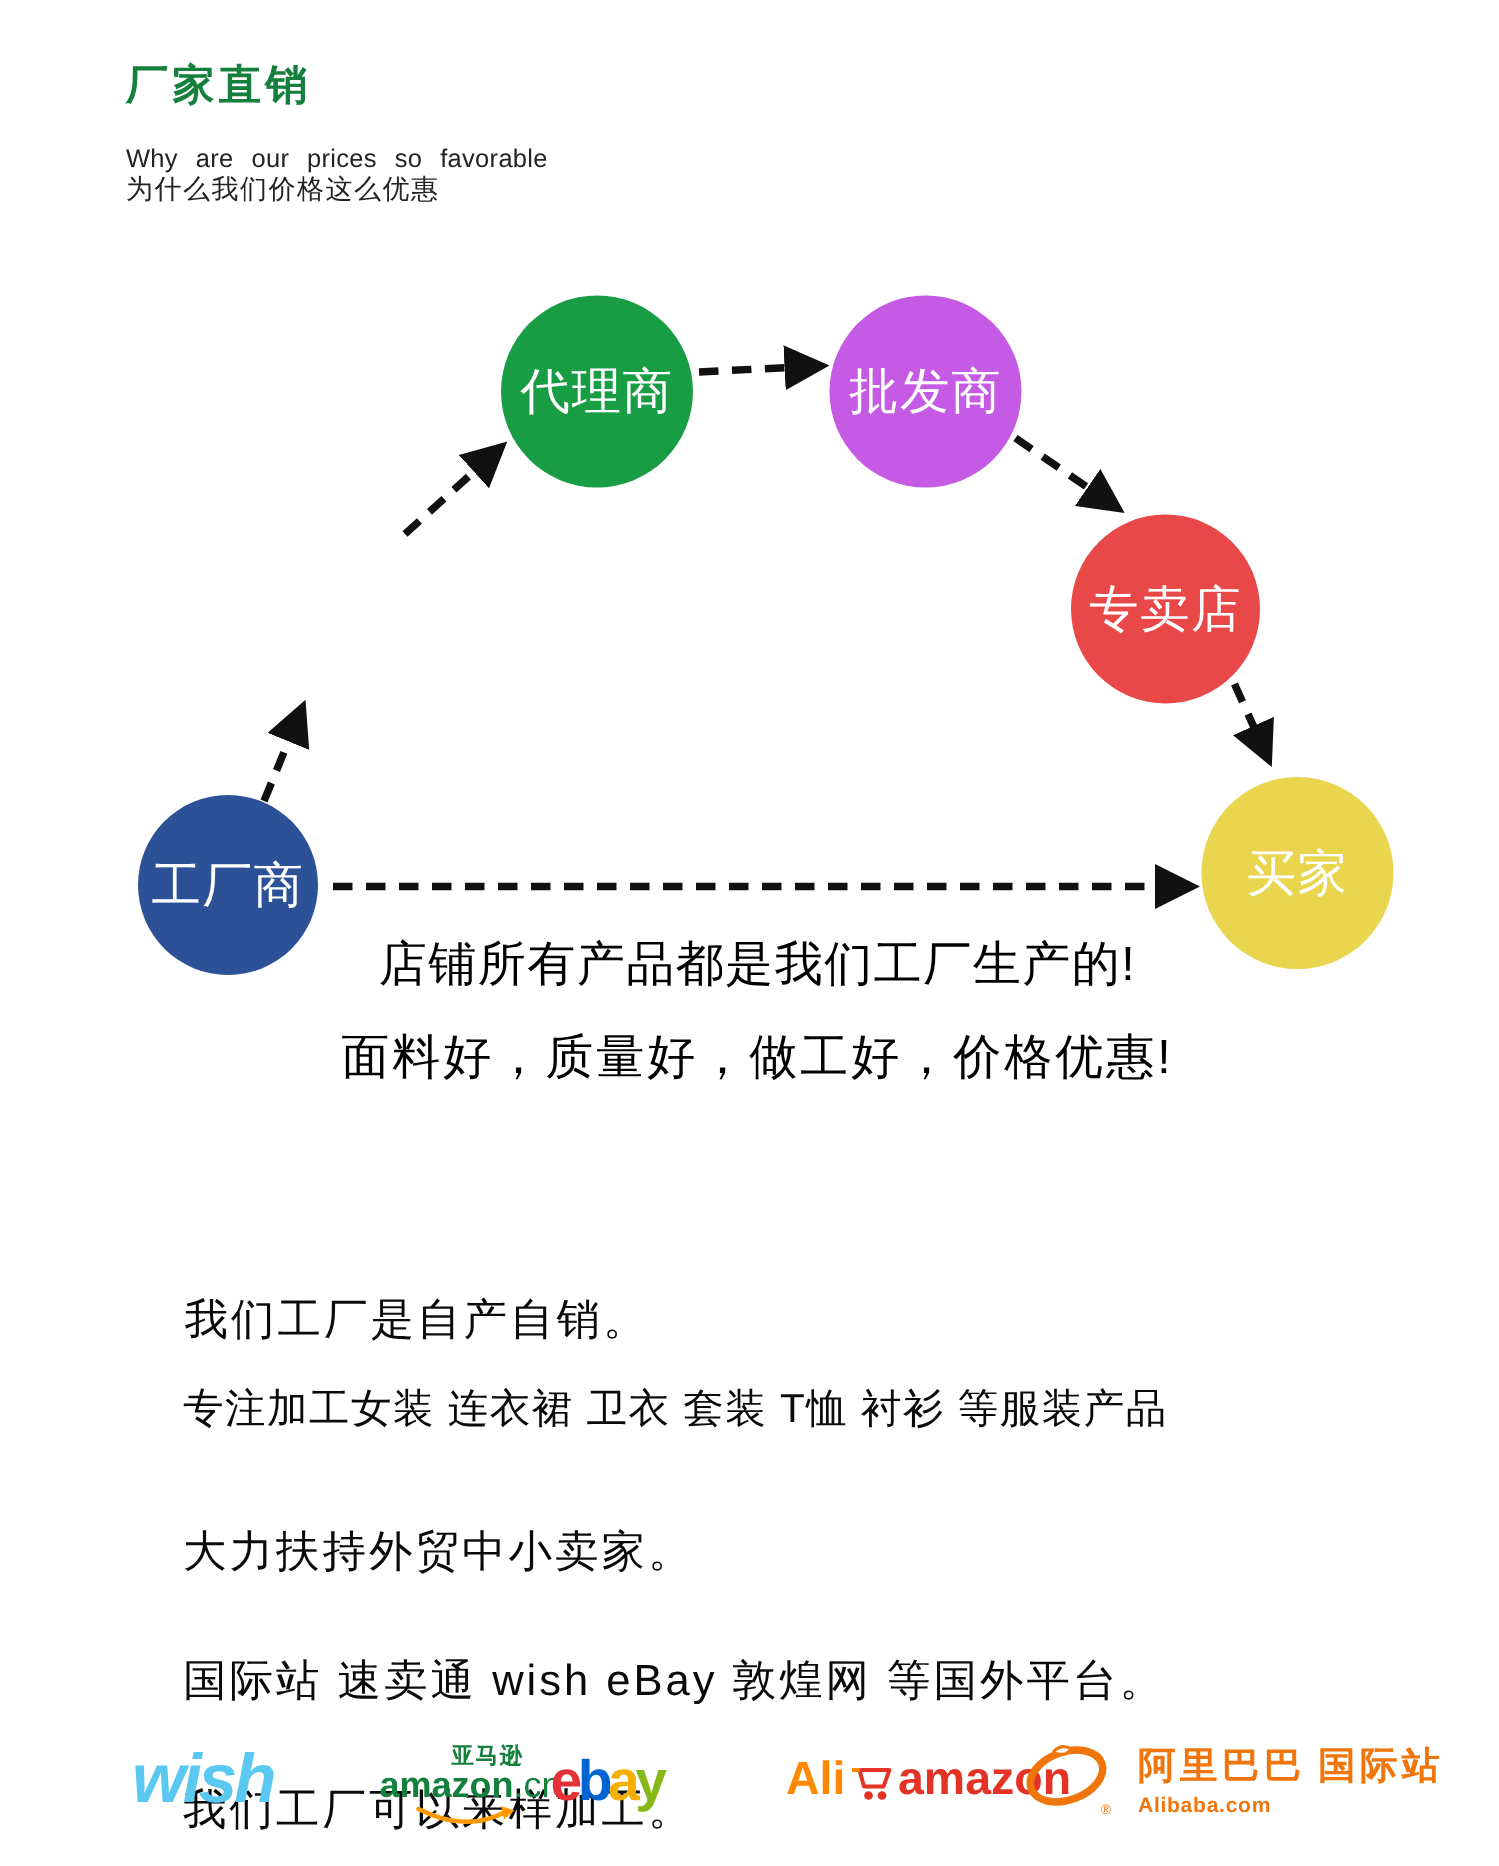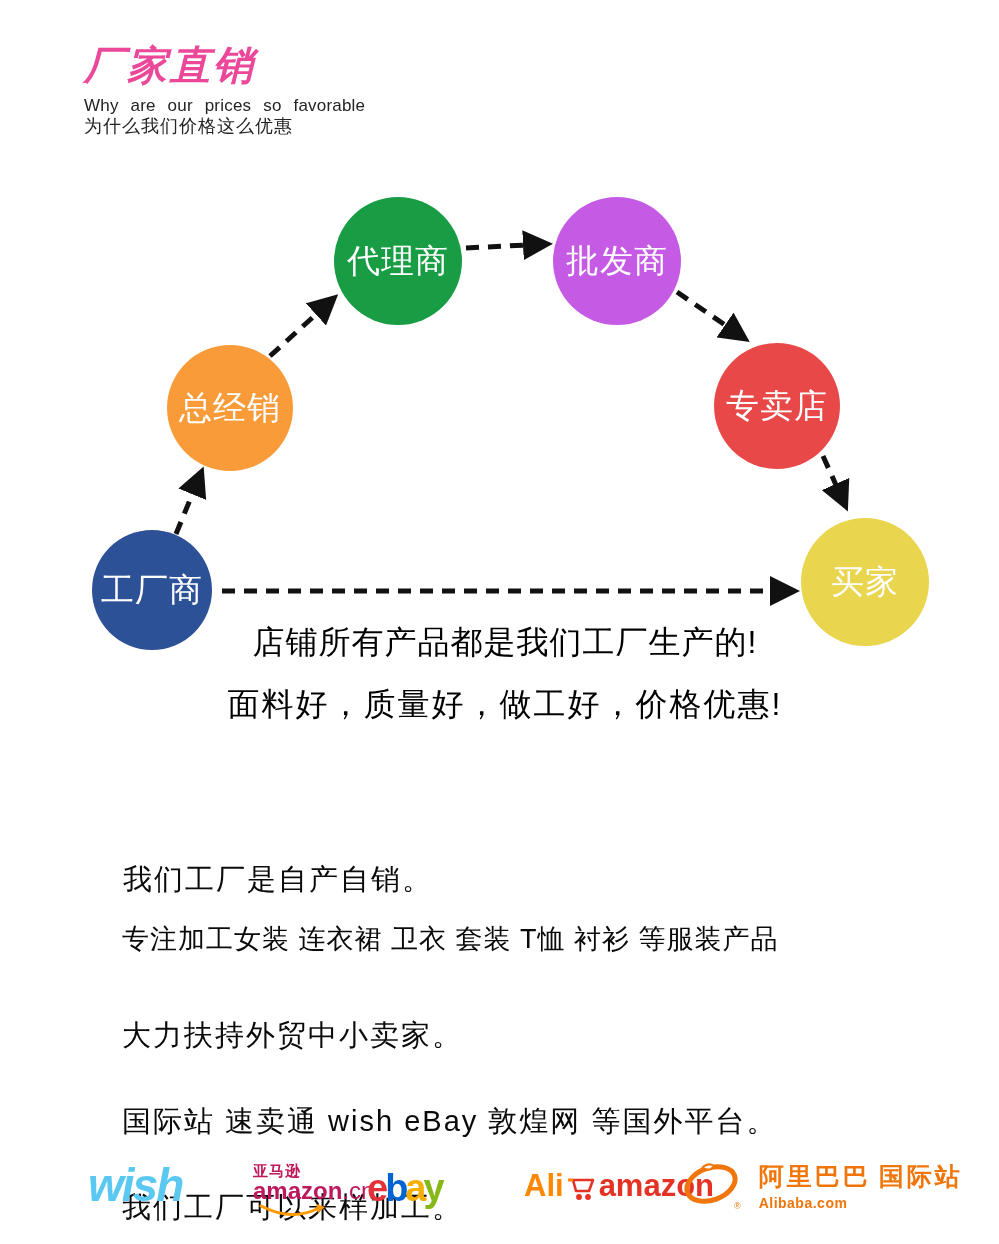--- a/index.html
+++ b/index.html
@@ -1,21 +1,21 @@
 <!DOCTYPE html>
 <html><head>
 <meta charset="utf-8">
 <style>
   html,body{margin:0;padding:0;background:#fff;}
   .page{position:relative;width:999px;height:1244px;background:#ffffff;overflow:hidden;
         font-family:"Liberation Sans","DejaVu Sans",sans-serif;color:#111;}
   .abs{position:absolute;}
 
   
-  .title{left:84px;top:38px;font-size:40px;font-weight:bold;color:#ec4899;letter-spacing:3px;font-style:italic;}
+  .title{left:84px;top:38px;font-size:28px;font-weight:bold;color:#15803d;letter-spacing:3px;}
   .sub-en{left:84px;top:96px;font-size:17px;color:#232323;word-spacing:7px;letter-spacing:.2px;}
   .sub-zh{left:84px;top:114px;font-size:18px;color:#232323;letter-spacing:1px;}
 
   
   .node{display:flex;align-items:center;justify-content:center;border-radius:50%;
         color:#fff;font-size:33px;letter-spacing:1px;}
   .node-factory{left:92px;top:530px;width:120px;height:120px;background:#2d5197;}
   .node-distributor{left:167px;top:345px;width:126px;height:126px;background:#f89b38;}
   .node-agent{left:334px;top:197px;width:128px;height:128px;background:#189c44;}
   .node-wholesaler{left:553px;top:197px;width:128px;height:128px;background:#c55ae4;}
@@ -31,21 +31,21 @@
   
   .about-heading{left:0;top:761px;width:978px;text-align:center;font-size:46px;color:#0a0a0a;letter-spacing:9px;}
   .about-line1{left:123px;top:860px;font-size:29px;letter-spacing:2px;color:#0a0a0a;}
   .about-line2{left:122px;top:921px;font-size:27px;letter-spacing:1px;color:#0a0a0a;}
   .about-block{left:122px;top:971px;font-size:29px;line-height:43px;letter-spacing:2px;color:#0a0a0a;white-space:pre-line;}
   .about-block div{height:43px;}
 
   
   .logo-wish{left:88px;top:1158px;font-size:46px;font-weight:800;font-style:italic;
              color:#5bc8f2;letter-spacing:-2px;}
-  .logo-amazon{left:253px;top:1163px;width:96px;text-align:left;color:#be185d;line-height:1;}
+  .logo-amazon{left:253px;top:1163px;width:96px;text-align:right;color:#15803d;line-height:1;}
   .logo-amazon .zh{font-size:15px;font-weight:bold;letter-spacing:1px;}
   .logo-amazon .en{font-size:24px;font-weight:bold;margin-top:1px;}
   .logo-amazon .tld{font-weight:normal;}
   .logo-ebay{left:367px;top:1167px;font-size:38px;font-weight:bold;letter-spacing:-3px;}
   .logo-ebay .l0{color:#e53238;}.logo-ebay .l1{color:#0064d2;}
   .logo-ebay .l2{color:#f5af02;}.logo-ebay .l3{color:#86b817;}
   .logo-ali{left:488px;top:1168px;display:flex;align-items:center;font-weight:bold;}
   .logo-ali .ali{font-size:31px;color:#ff8800;margin-left:36px;}
   .logo-ali .xpress{font-size:31px;color:#e43225;}
   .logo-alibaba{left:682px;top:1160px;display:flex;align-items:flex-start;color:#f0760b;}
@@ -75,23 +75,20 @@
       <line x1="270" y1="356" x2="333" y2="299" marker-end="url(#arr)"></line>
       <line x1="466" y1="248" x2="546" y2="244" marker-end="url(#arr)"></line>
       <line x1="677" y1="292" x2="744" y2="338" marker-end="url(#arr)"></line>
       <line x1="823" y1="456" x2="845" y2="505" marker-end="url(#arr)"></line>
       <line x1="222" y1="591" x2="793" y2="591" marker-end="url(#arr)"></line>
     </g>
   </svg>
 
   <div class="abs node node-factory">
     <span>工厂商</span>
-  </div>
-  <div class="abs node node-distributor">
-    <span>总经销</span>
   </div>
   <div class="abs node node-agent">
     <span>代理商</span>
   </div>
   <div class="abs node node-wholesaler">
     <span>批发商</span>
   </div>
   <div class="abs node node-store">
     <span>专卖店</span>
   </div>

